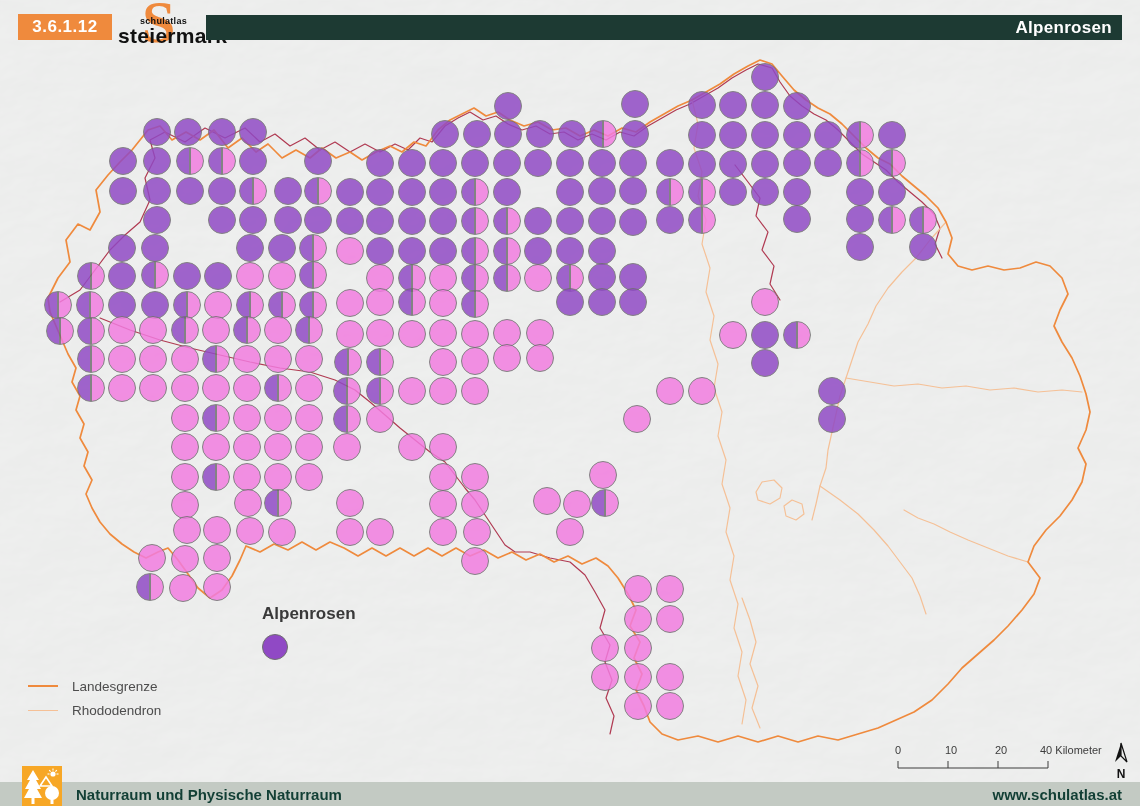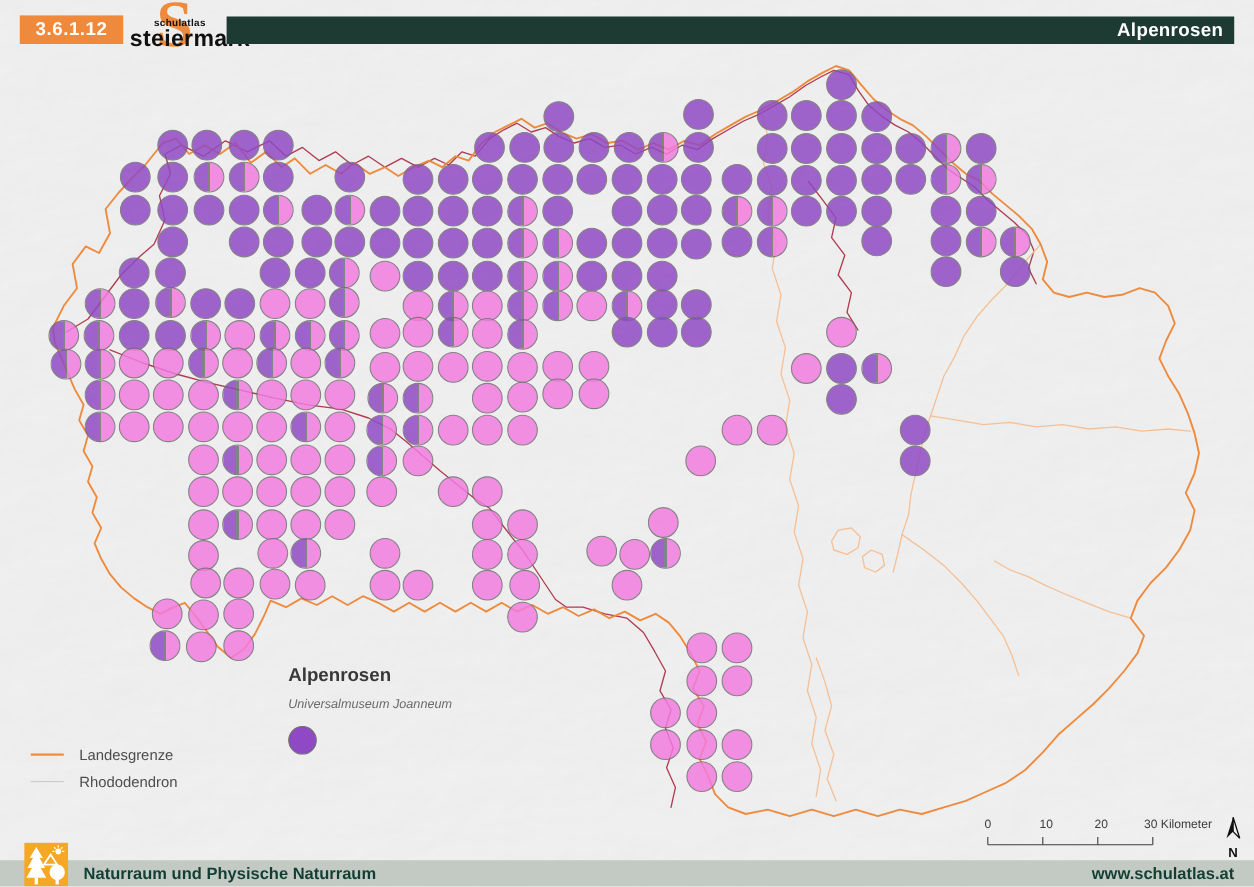--- a/index.html
+++ b/index.html
@@ -353,21 +353,20 @@
     <div id="logo-sub">schulatlas</div>
     <div id="logo-main">steiermark</div>
   </div>
   <div id="title-bar" style="background: rgb(29, 58, 51);">
     <span>Alpenrosen</span>
   </div>
 </div>
 
 <div id="map-legend">
   <div class="lg-title">Alpenrosen</div>
-  <div class="lg-src">Universalmuseum Joanneum</div>
   <div id="legend-items">
       <div class="lg-item">
         <span class="lg-swatch" style="background: rgb(144, 73, 197);"></span>
       </div>
     </div>
 </div>
 
 <div id="line-legend">
     <div class="ln-item">
       <span class="ln-swatch" style="border-top-width: 2px; border-top-color: rgb(239, 138, 61);"></span>
@@ -383,21 +382,21 @@
     <svg width="200" height="28">
       <line x1="8" y1="24" x2="158" y2="24" stroke="#3c3c3c" stroke-width="1"></line>
       <line x1="8" y1="17" x2="8" y2="24" stroke="#3c3c3c" stroke-width="1"></line>
       <line x1="58" y1="17" x2="58" y2="24" stroke="#3c3c3c" stroke-width="1"></line>
       <line x1="108" y1="17" x2="108" y2="24" stroke="#3c3c3c" stroke-width="1"></line>
       <line x1="158" y1="17" x2="158" y2="24" stroke="#3c3c3c" stroke-width="1"></line>
     </svg>
     <span class="sb-label" style="left: 5px;">0</span>
     <span class="sb-label" style="left: 55px;">10</span>
     <span class="sb-label" style="left: 105px;">20</span>
-    <span class="sb-label" style="left: 150px;">30 Kilometer</span>
+    <span class="sb-label" style="left: 150px;">40 Kilometer</span>
   </div>
 
 <div id="north">
   <svg width="22" height="22" viewBox="0 0 22 22">
     <polygon points="11,1 5,20 11,14 11,1" fill="#111"></polygon>
     <polygon points="11,1 17,20 11,14 11,1" fill="none" stroke="#111" stroke-width="1.2"></polygon>
   </svg>
   <div class="n-label">N</div>
 </div>
 

